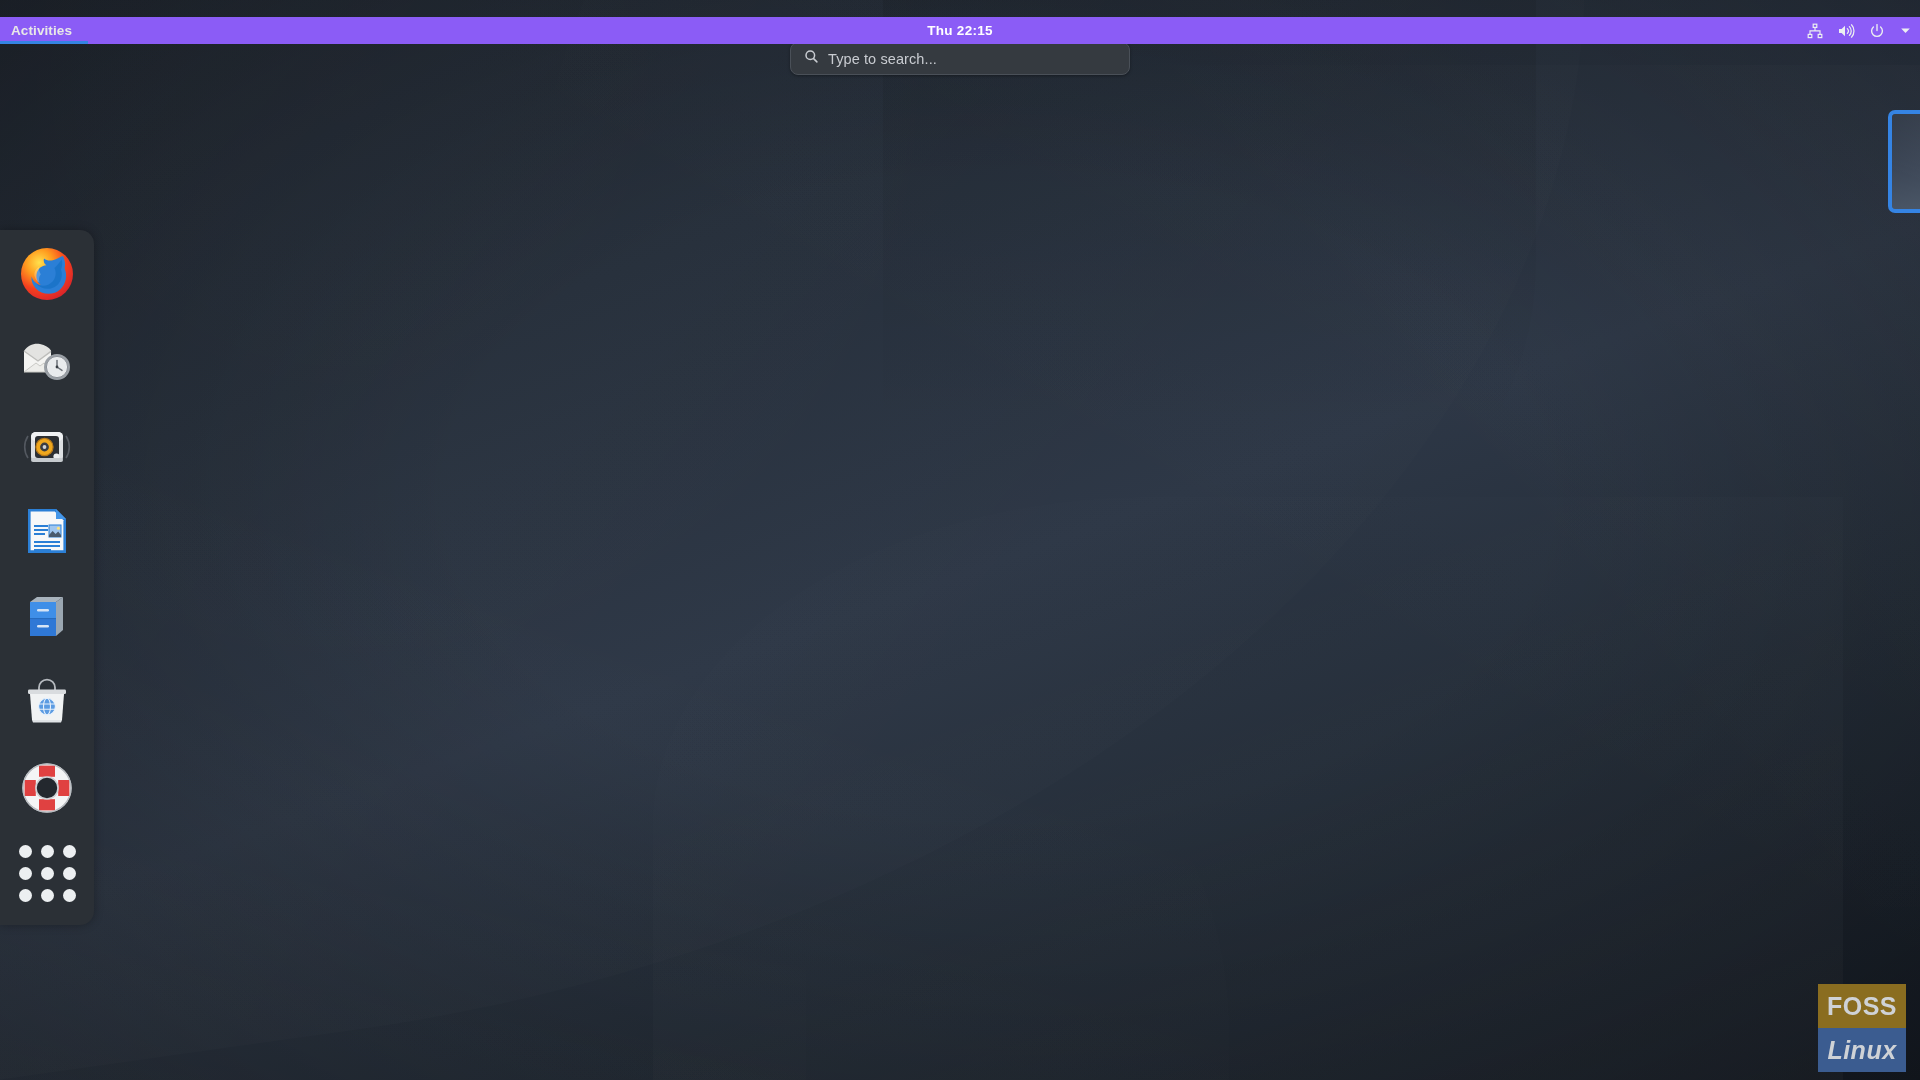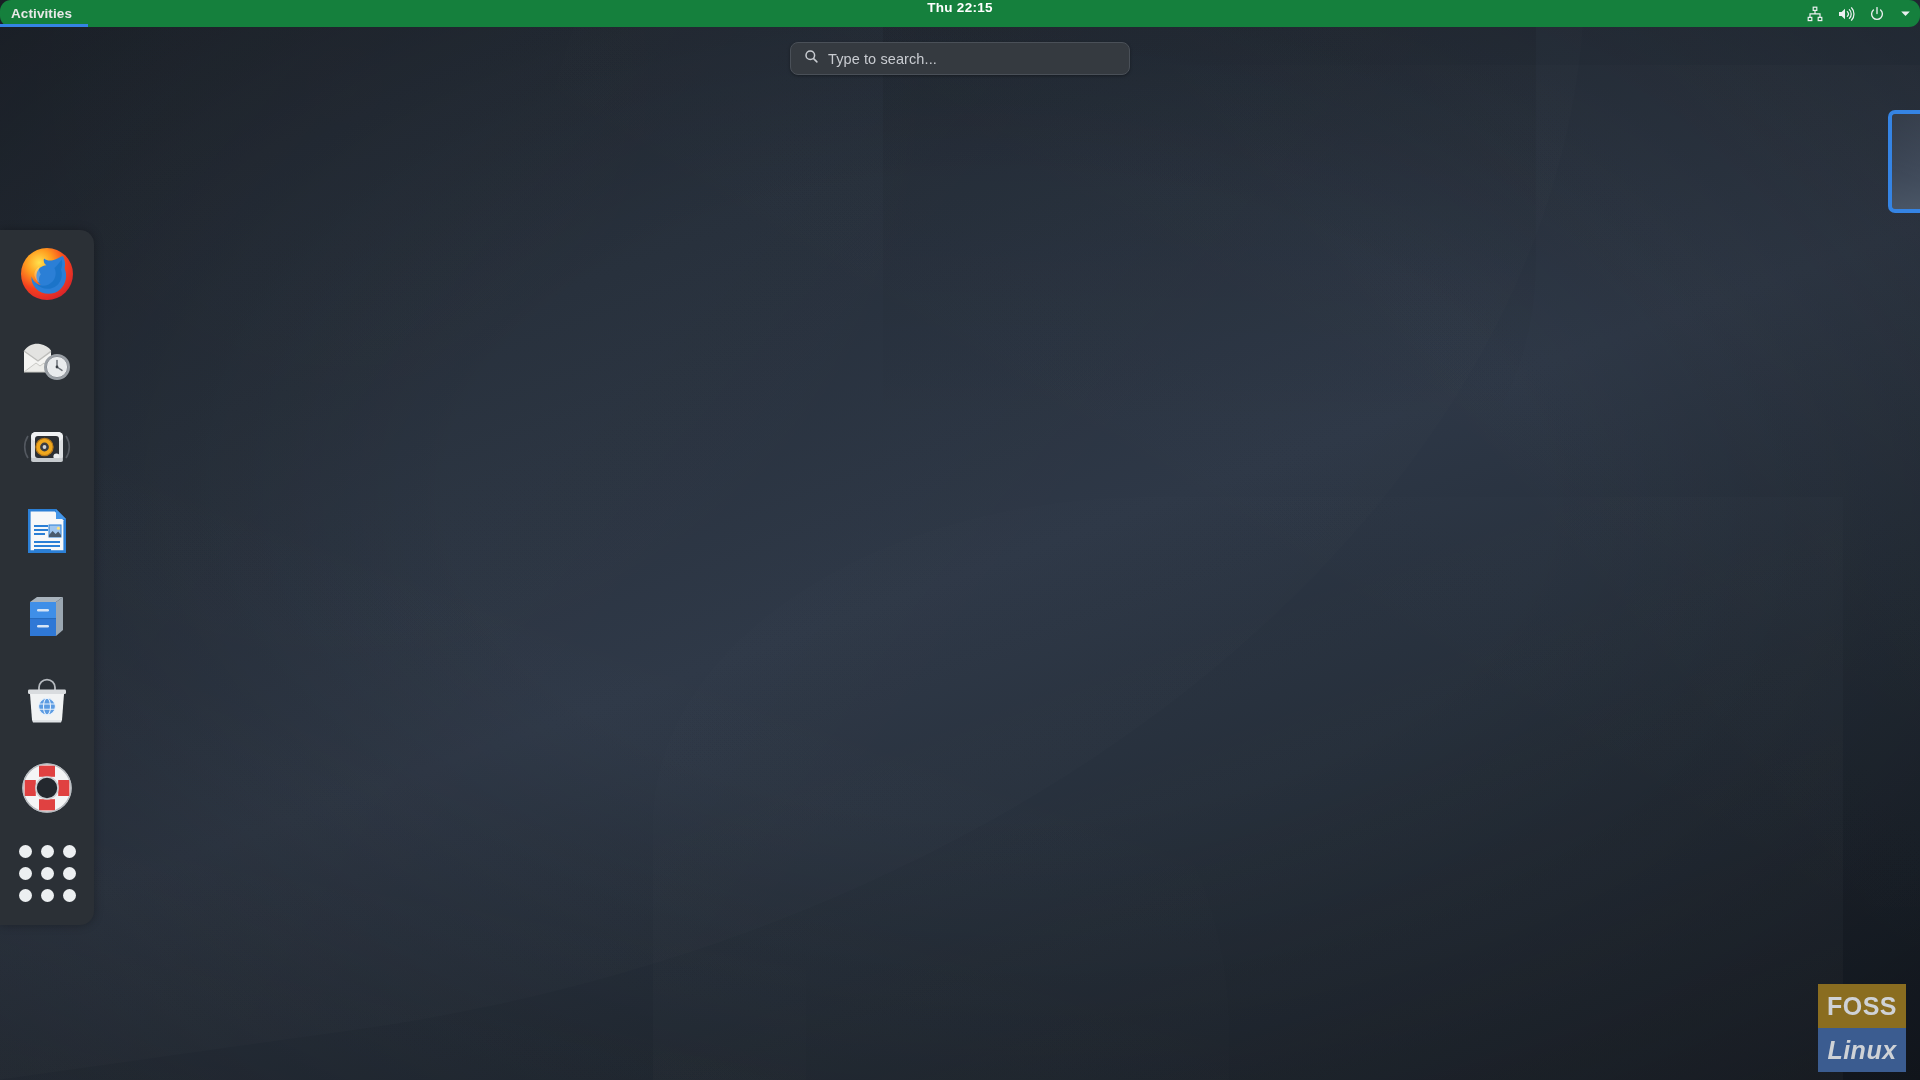--- a/index.html
+++ b/index.html
@@ -56,38 +56,38 @@
     background:linear-gradient(10deg, rgba(255,255,255,0.018), rgba(255,255,255,0) 70%);
     border-radius:0 52% 0 0;
   }
   .vig {
     position:absolute; inset:0;
     background:radial-gradient(ellipse at 52% 46%, rgba(0,0,0,0) 38%, rgba(0,0,0,0.30) 100%);
   }
 
   
   #topbar {
-    position:absolute; left:0; top:0; width:1920px; height:27px;
-    background:#15803d; z-index:40;
-    display:flex; align-items:center;border-radius:11px;
+    position:absolute; left:0; top:17px; width:1920px; height:27px;
+    background:#8b5cf6; z-index:40;
+    display:flex; align-items:center;
   }
   #activities {
     position:relative; height:27px; display:flex; align-items:center;
     padding:0 14px 0 11px; cursor:pointer;
   }
   #activities .label {
     color:#e8e8e7; font-size:13.5px; font-weight:bold; letter-spacing:.1px;
   }
   #activities .underline {
     position:absolute; left:0; bottom:0; width:88px; height:3px;
     background:#3584e4;
   }
   #clock {
     position:absolute; left:0; right:0; top:0; height:27px;
-    display:flex; justify-content:center;
+    display:flex; align-items:center; justify-content:center;
     pointer-events:none;
   }
   #clock .t {
     color:#ffffff; font-size:13.5px; font-weight:bold; letter-spacing:.3px;
     pointer-events:auto; cursor:pointer;
   }
   #sysarea {
     position:absolute; right:8px; top:0; height:27px;
     display:flex; align-items:center; gap:14px; cursor:pointer;
   }

